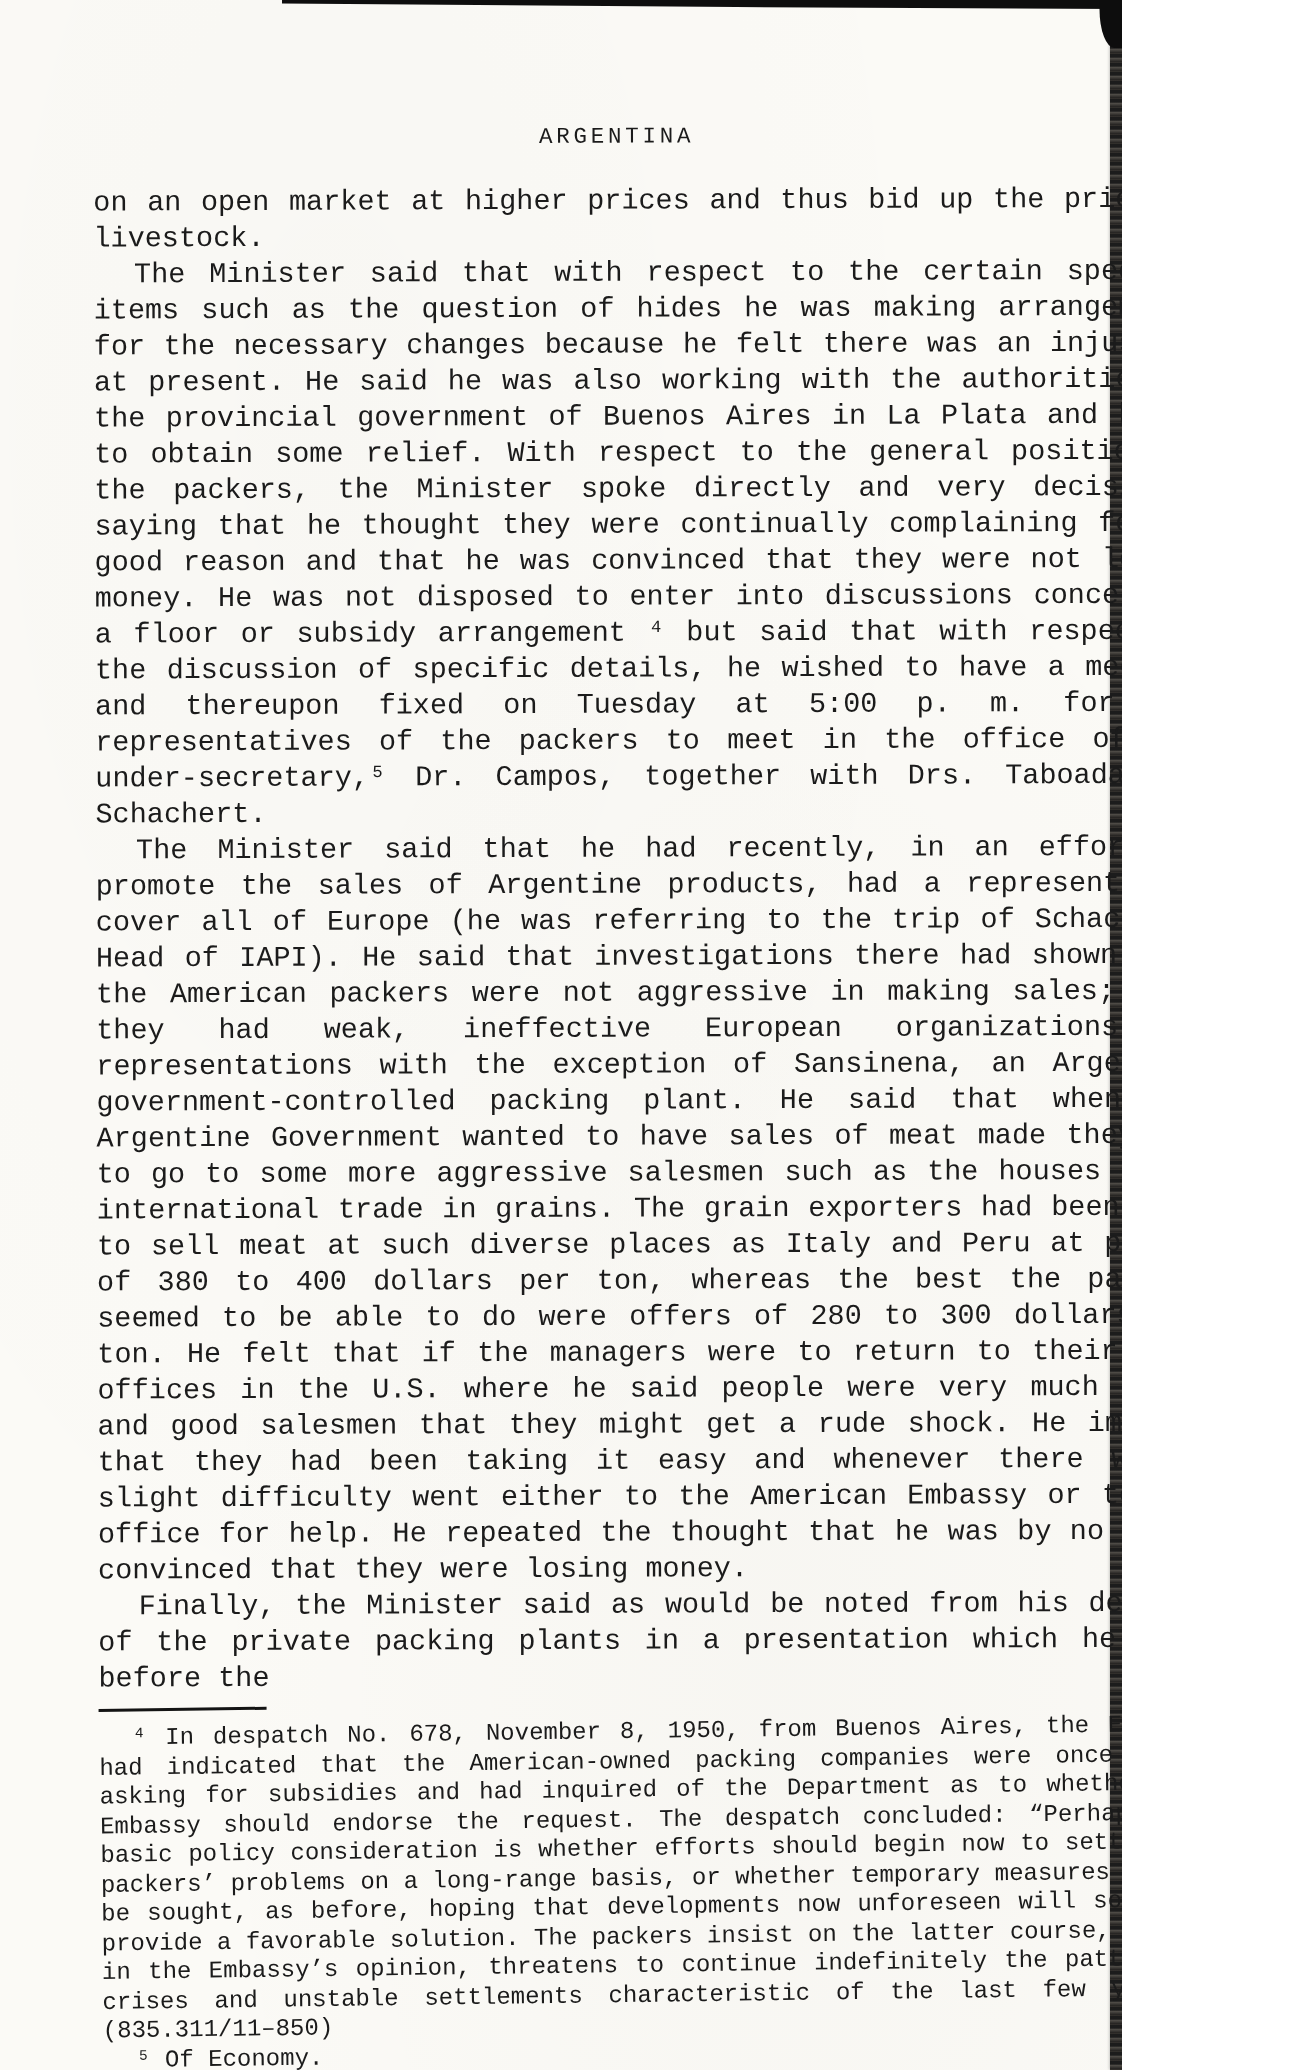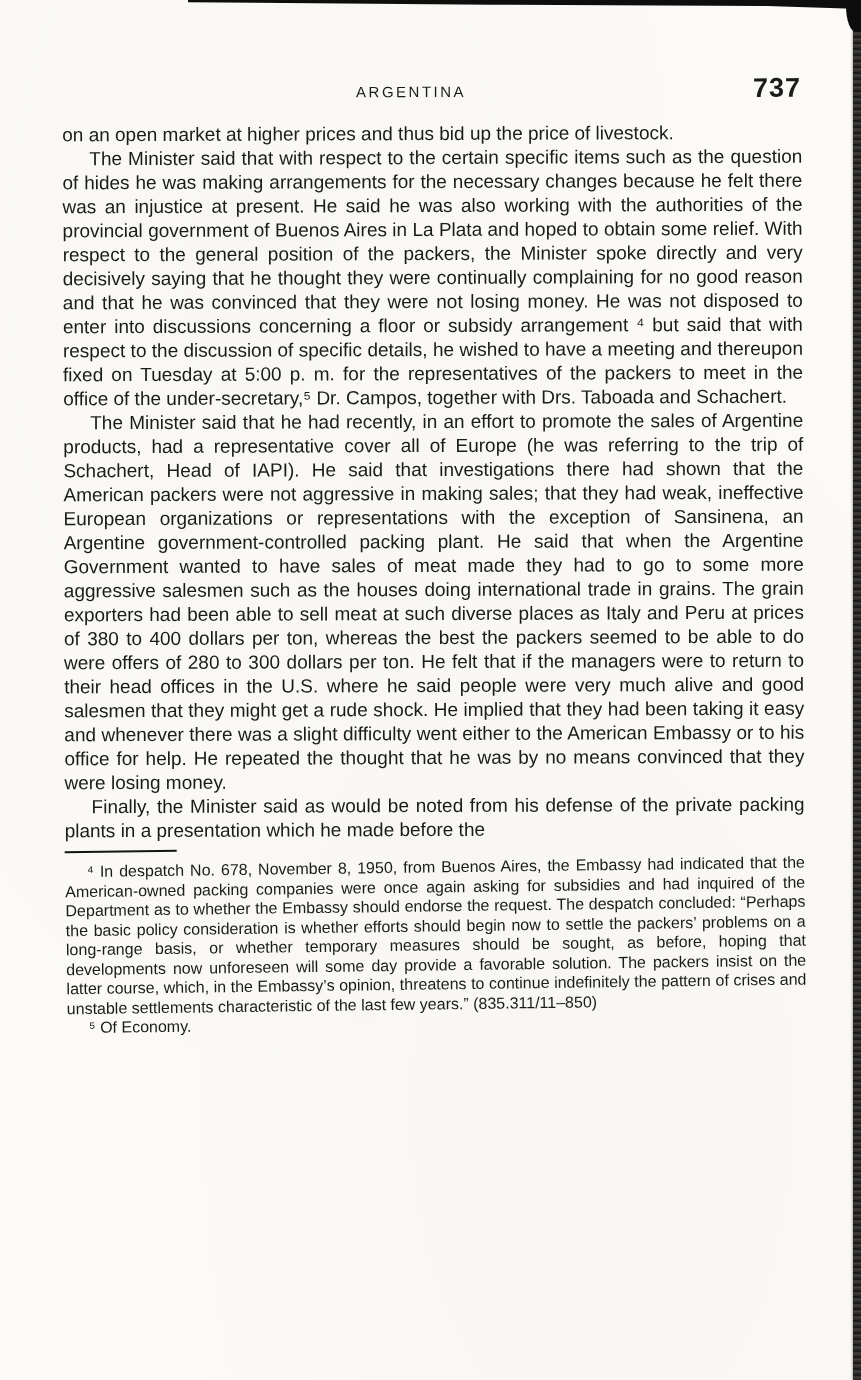--- a/index.html
+++ b/index.html
@@ -2,27 +2,27 @@
 <html><head>
 <meta charset="utf-8">
 <style>
   html, body {
     margin: 0;
     padding: 0;
     background: #ffffff;
   }
   .page {
     position: relative;
-    width: 861px;
+    width: 748px;
     height: 1380px;
     background: #fbfaf6;
     background-image: radial-gradient(ellipse at 30% 20%, rgba(0,0,0,0.012), rgba(0,0,0,0) 60%),
                       radial-gradient(ellipse at 70% 80%, rgba(60,50,30,0.02), rgba(0,0,0,0) 55%);
     overflow: hidden;
-    font-family: Liberation Sans, sans-serif;
+    font-family: Liberation Mono, monospace;
     color: #1b1b1b;
   }
 
   
   .artifact-top {
     position: absolute;
     left: 188px;
     top: 0;
     width: 673px;
     height: 9px;

